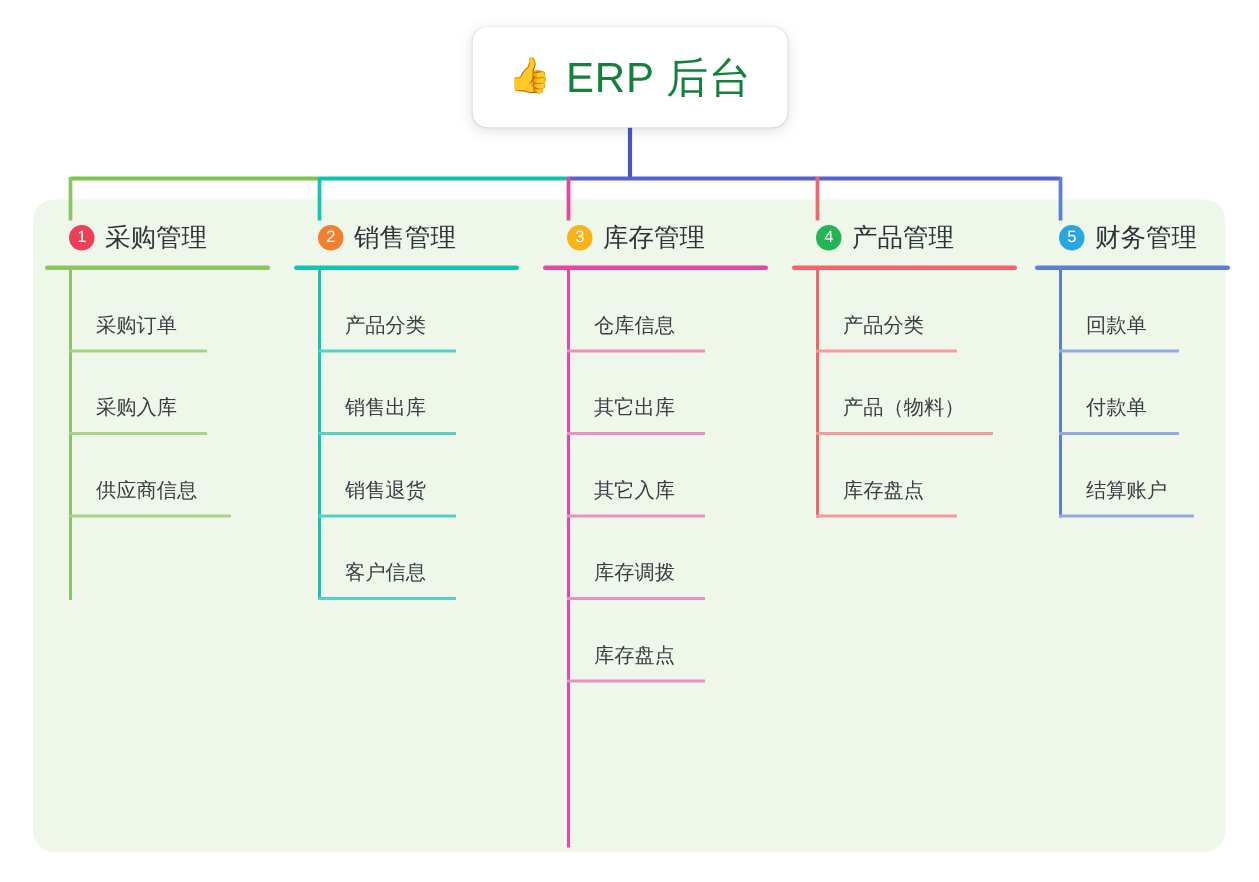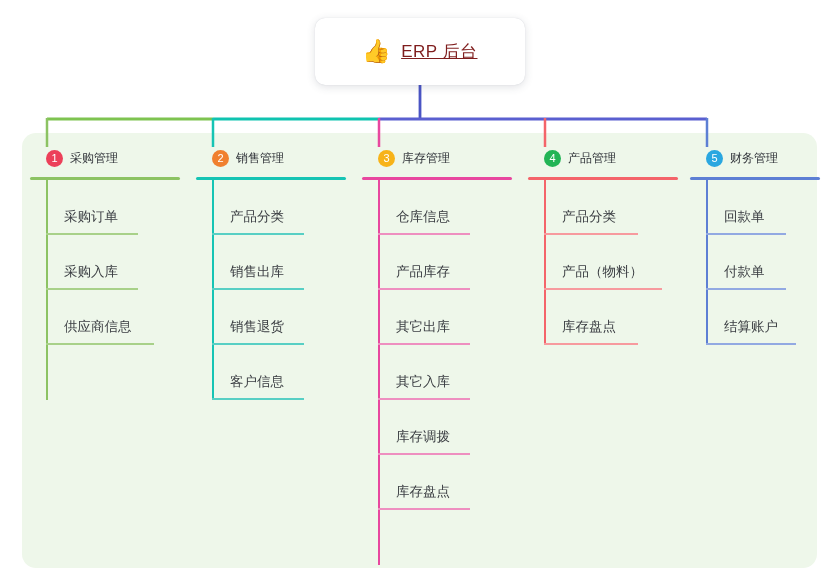--- a/index.html
+++ b/index.html
@@ -36,25 +36,24 @@
     justify-content: center;
     gap: 10px;
     box-sizing: border-box;
   }
   .root-emoji {
     font-size: 23px;
     line-height: 1;
     font-family: "DejaVu Sans", sans-serif;
   }
   .root-title {
-    font-size: 17px;
-    color: #7f1d1d;
+    font-size: 28px;
+    color: #15803d;
     letter-spacing: 0.5px;
     white-space: nowrap;
-    text-decoration: underline;
   }
 
   
   .panel {
     position: absolute;
     left: 22px;
     top: 133px;
     width: 795px;
     height: 435px;
     background: #eef7ea;
@@ -89,21 +88,21 @@
     height: 17px;
     border-radius: 50%;
     color: #ffffff;
     font-size: 11px;
     line-height: 17px;
     text-align: center;
     flex: none;
     font-family: "Liberation Sans", sans-serif;
   }
   .branch-title {
-    font-size: 12px;
+    font-size: 17px;
     color: #2f3238;
   }
   .branch-rule {
     height: 3px;
     border-radius: 2px;
     margin-top: 7px;
   }
 
   
   .leaves {
@@ -217,24 +216,20 @@
           <span class="branch-title">库存管理</span>
         </div>
         <div class="branch-rule" style="background: rgb(232, 71, 159); width: 150px;"></div>
         <div class="leaves">
           <div class="stem" style="background: rgb(232, 71, 159); height: 385px;"></div>
           <div class="leaf">
             <span class="leaf-text">仓库信息</span>
             <div class="leaf-rule" style="background: rgb(238, 143, 192); width: 92px;"></div>
           </div>
           <div class="leaf">
-            <span class="leaf-text">产品库存</span>
-            <div class="leaf-rule" style="background: rgb(238, 143, 192); width: 92px;"></div>
-          </div>
-          <div class="leaf">
             <span class="leaf-text">其它出库</span>
             <div class="leaf-rule" style="background: rgb(238, 143, 192); width: 92px;"></div>
           </div>
           <div class="leaf">
             <span class="leaf-text">其它入库</span>
             <div class="leaf-rule" style="background: rgb(238, 143, 192); width: 92px;"></div>
           </div>
           <div class="leaf">
             <span class="leaf-text">库存调拨</span>
             <div class="leaf-rule" style="background: rgb(238, 143, 192); width: 92px;"></div>

